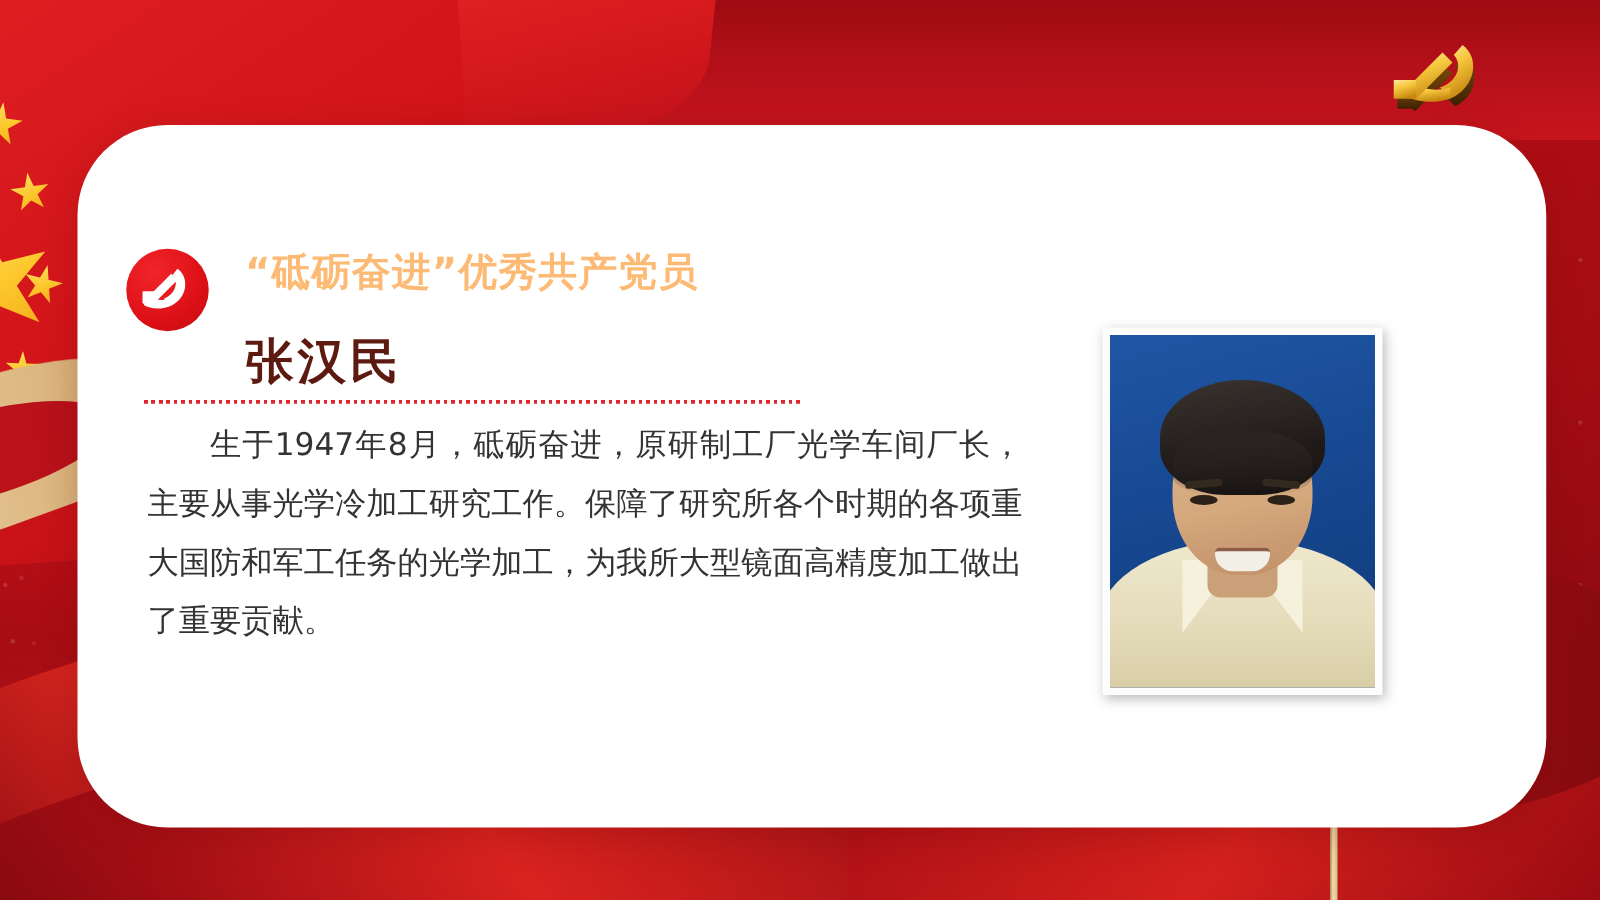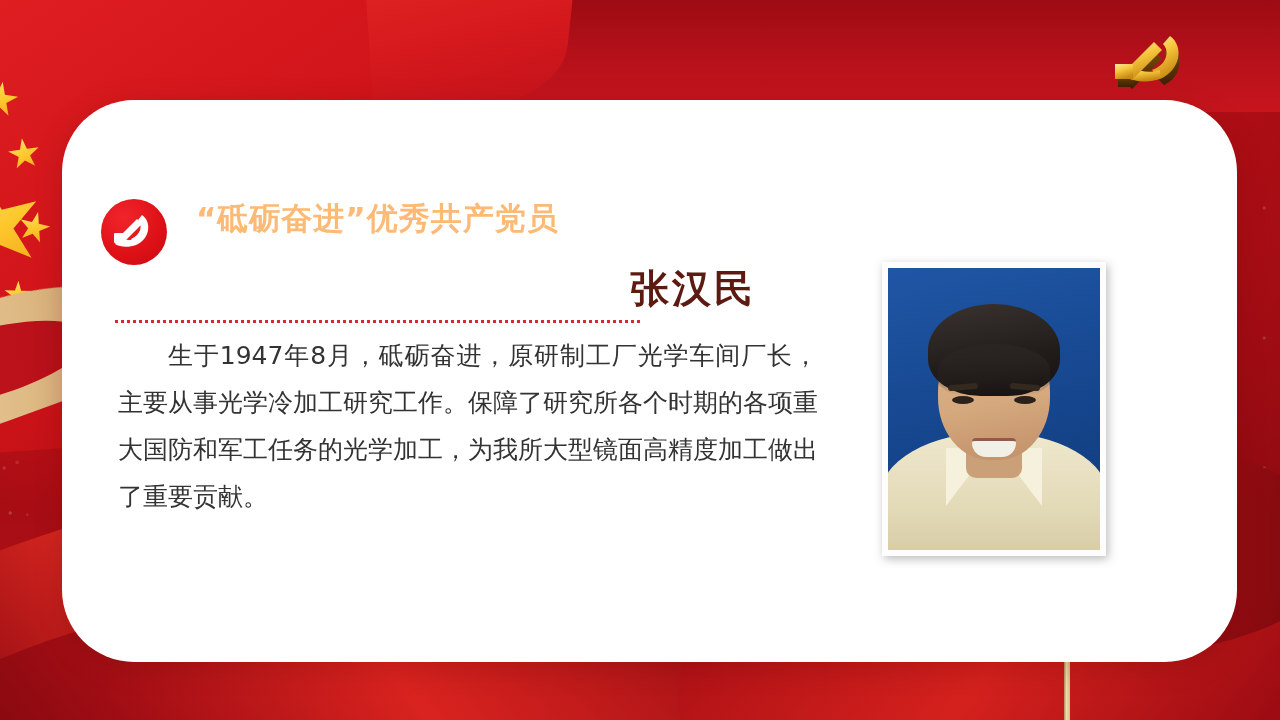--- a/index.html
+++ b/index.html
@@ -167,21 +167,21 @@
     font-weight: bold;
     color: #fdba74;
     letter-spacing: 1px;
     line-height: 1.05;
     white-space: nowrap;
     font-family: "DejaVu Sans", "Liberation Sans", sans-serif;
   }
   .name-line {
     position: absolute; left: 196px; top: 262px;
     width: 560px;
-    text-align: right;
+    text-align: left;
     font-size: 39px;
     font-weight: bold;
     color: #5c1a10;
     letter-spacing: 3px;
     font-family: "DejaVu Serif", "Liberation Serif", serif;
   }
 
   .divider {
     position: absolute; left: 115px; top: 320px;
     width: 526px; height: 3px;

